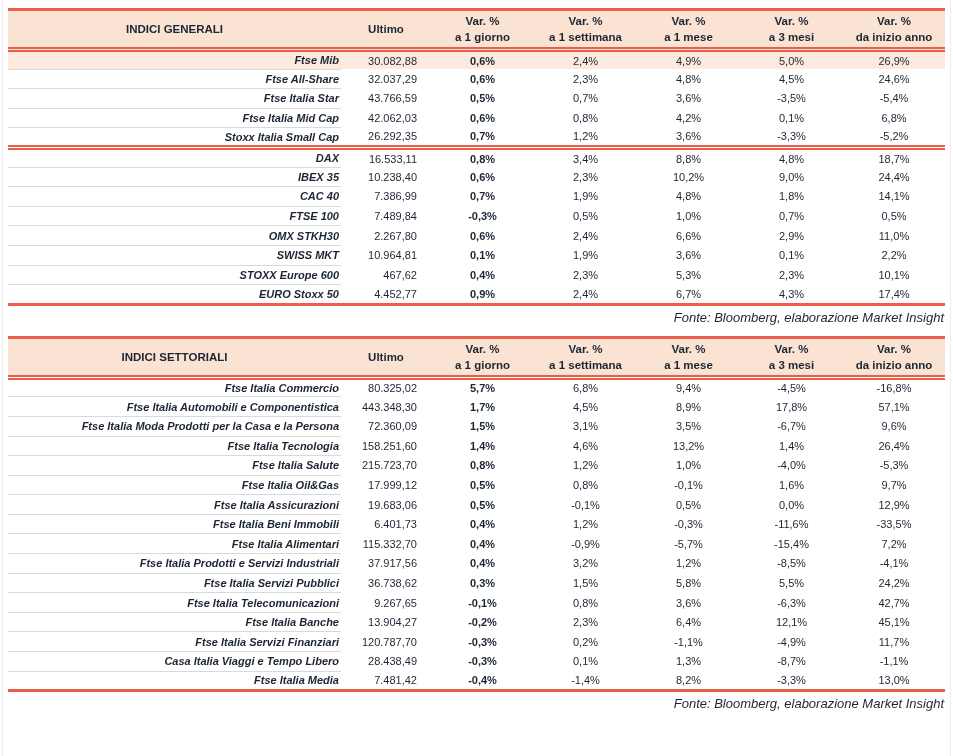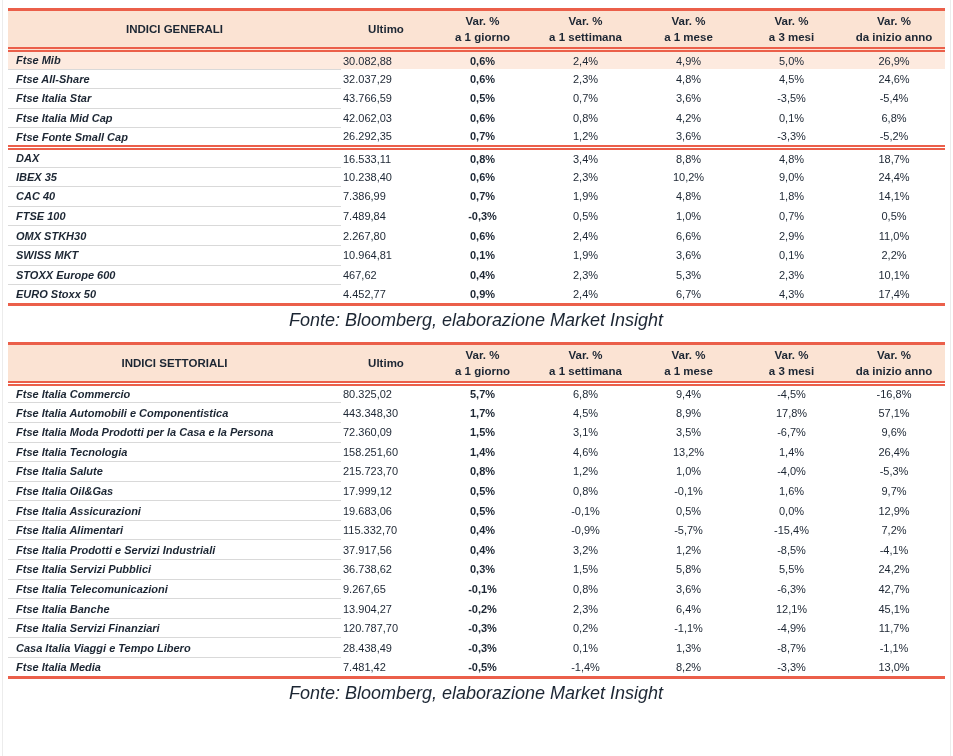--- a/index.html
+++ b/index.html
@@ -28,31 +28,31 @@
     border-bottom:5px double var(--red);
     height:40px;vertical-align:middle;text-align:center;
     font-size:11.5px;font-weight:bold;padding:2px;
   }
   thead .h1,thead .h2{line-height:16px;}
   tbody td{
     font-size:11px;height:19.6px;padding:0 2px;vertical-align:middle;
     white-space:nowrap;
   }
   td.name{
-    font-weight:bold;font-style:italic;text-align:left;padding-left:8px;
+    font-weight:bold;font-style:italic;text-align:right;padding-left:8px;
     border-bottom:1px solid var(--sep);
   }
-  td.ultimo{padding-right:14px;}
+  td.ultimo{text-align:right;padding-right:14px;}
   td.var{text-align:center;}
   td.var0{font-weight:bold;}
   tr.highlight td{background:var(--hl);}
   tr.group-start td{border-top:5px double var(--red);}
   tbody:last-of-type tr:last-child td{border-bottom:3px solid var(--red);}
   .source{
-    width:937px;text-align:center;font-style:italic;font-size:18px;
+    width:937px;text-align:right;font-style:italic;font-size:13px;
     padding:4px 1px 3px 0;color:var(--ink);
   }
 </style>
 </head>
 <body>
 
 <div class="page-edge left"></div>
 <div class="page-edge right"></div>
 
 <div class="report">
@@ -124,21 +124,21 @@
         <tr>
           <td class="name">Ftse Italia Mid Cap</td>
           <td class="ultimo">42.062,03</td>
           <td class="var var0">0,6%</td>
           <td class="var">0,8%</td>
           <td class="var">4,2%</td>
           <td class="var">0,1%</td>
           <td class="var">6,8%</td>
         </tr>
         <tr>
-          <td class="name">Ftse Fonte Small Cap</td>
+          <td class="name">Stoxx Italia Small Cap</td>
           <td class="ultimo">26.292,35</td>
           <td class="var var0">0,7%</td>
           <td class="var">1,2%</td>
           <td class="var">3,6%</td>
           <td class="var">-3,3%</td>
           <td class="var">-5,2%</td>
         </tr>
       </tbody>
     <tbody>
         <tr class="group-start">
@@ -311,20 +311,29 @@
         <tr>
           <td class="name">Ftse Italia Assicurazioni</td>
           <td class="ultimo">19.683,06</td>
           <td class="var var0">0,5%</td>
           <td class="var">-0,1%</td>
           <td class="var">0,5%</td>
           <td class="var">0,0%</td>
           <td class="var">12,9%</td>
         </tr>
         <tr>
+          <td class="name">Ftse Italia Beni Immobili</td>
+          <td class="ultimo">6.401,73</td>
+          <td class="var var0">0,4%</td>
+          <td class="var">1,2%</td>
+          <td class="var">-0,3%</td>
+          <td class="var">-11,6%</td>
+          <td class="var">-33,5%</td>
+        </tr>
+        <tr>
           <td class="name">Ftse Italia Alimentari</td>
           <td class="ultimo">115.332,70</td>
           <td class="var var0">0,4%</td>
           <td class="var">-0,9%</td>
           <td class="var">-5,7%</td>
           <td class="var">-15,4%</td>
           <td class="var">7,2%</td>
         </tr>
         <tr>
           <td class="name">Ftse Italia Prodotti e Servizi Industriali</td>
@@ -376,21 +385,21 @@
           <td class="ultimo">28.438,49</td>
           <td class="var var0">-0,3%</td>
           <td class="var">0,1%</td>
           <td class="var">1,3%</td>
           <td class="var">-8,7%</td>
           <td class="var">-1,1%</td>
         </tr>
         <tr>
           <td class="name">Ftse Italia Media</td>
           <td class="ultimo">7.481,42</td>
-          <td class="var var0">-0,5%</td>
+          <td class="var var0">-0,4%</td>
           <td class="var">-1,4%</td>
           <td class="var">8,2%</td>
           <td class="var">-3,3%</td>
           <td class="var">13,0%</td>
         </tr>
       </tbody>
   </table>
   <div class="source">Fonte: Bloomberg, elaborazione Market Insight</div>
 
 </div>

